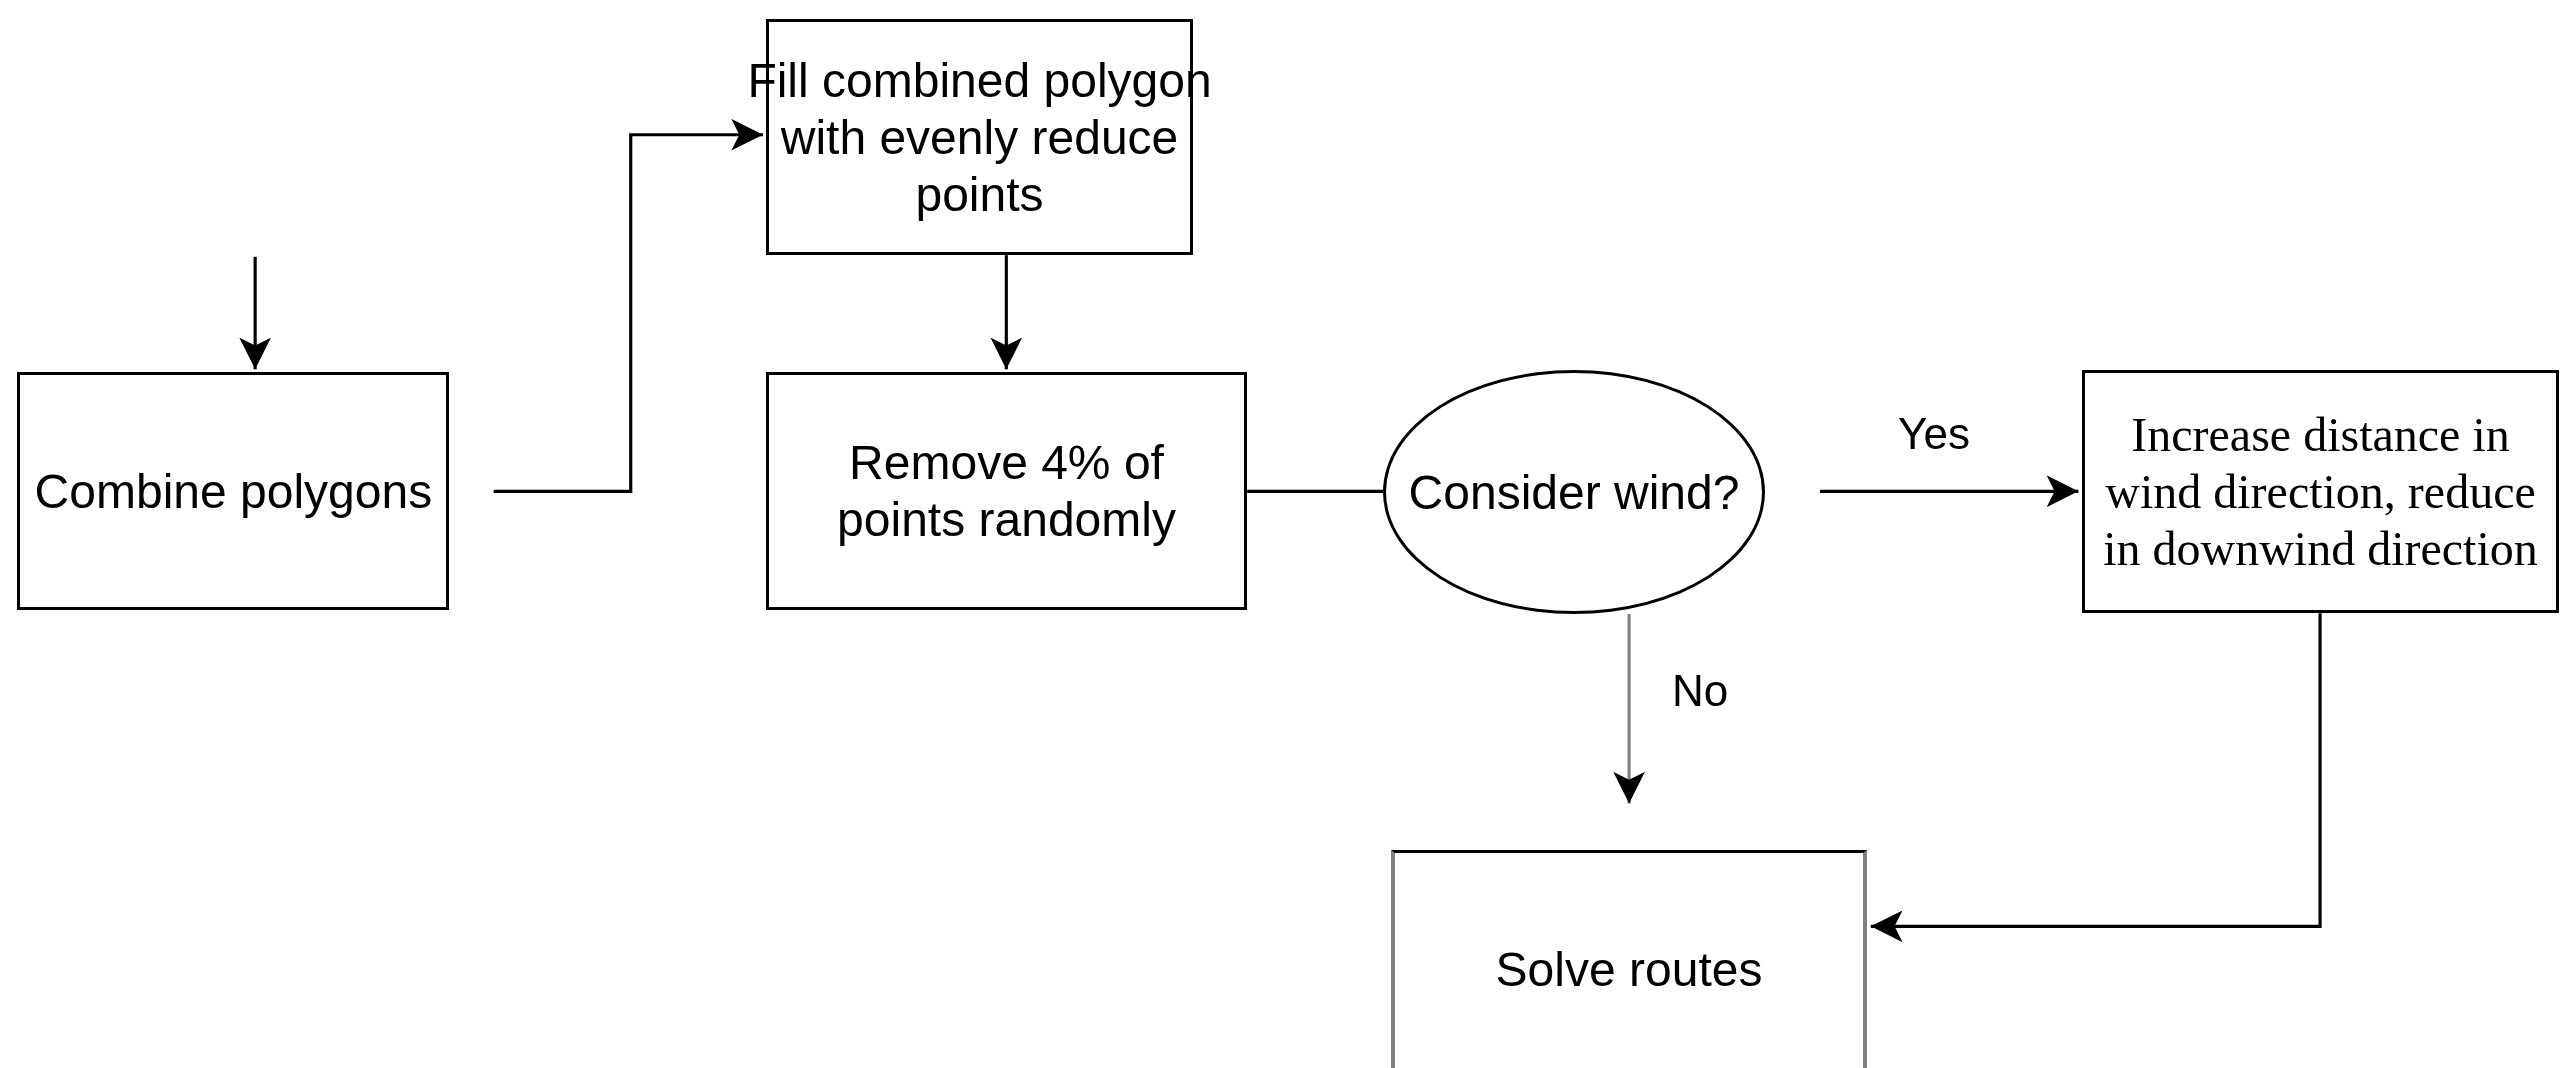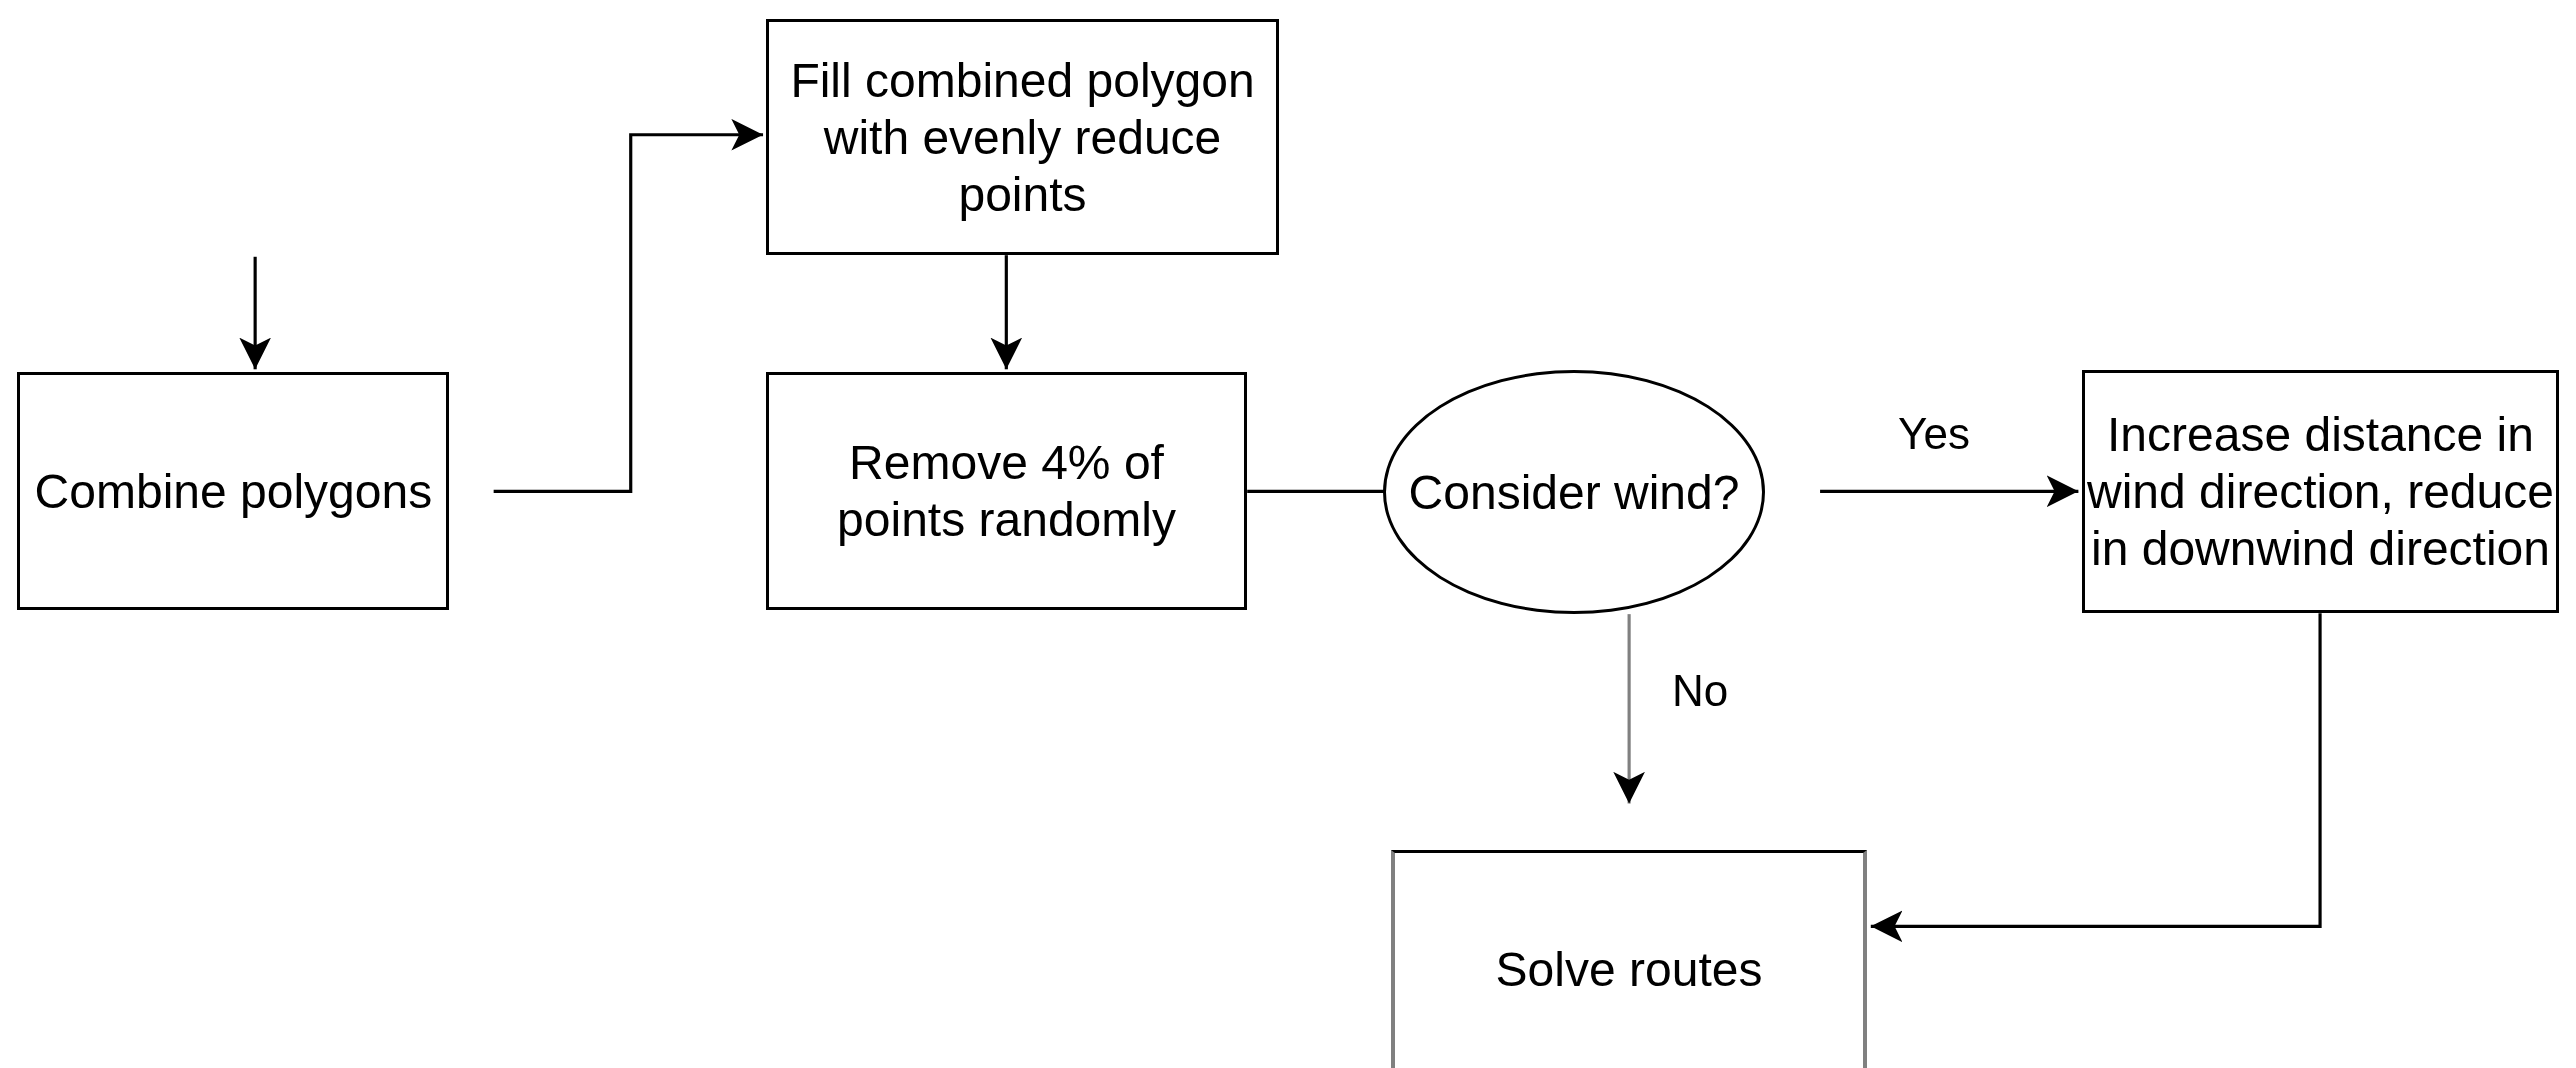--- a/index.html
+++ b/index.html
@@ -67,24 +67,24 @@
     font-size: 44px;
     line-height: 51px;
     white-space: nowrap;
     text-align: center;
   }
   #label-yes { left: 1934px; top: 433px; }
   #label-no  { left: 1700px; top: 690px; }
 
   #node-generate { left: 17.4px;   top: 19px;   width: 476px; height: 236px; }
   #node-combine  { left: 17.4px;   top: 372px;  width: 432px; height: 238px; }
-  #node-fill     { left: 766px;  top: 19px;   width: 513px; height: 236px; }
+  #node-fill     { left: 766px;  top: 19px;   width: 427px; height: 236px; }
   #node-remove   { left: 766px;  top: 372px;  width: 481px; height: 238px; }
   #node-decision { left: 1383px; top: 370px;  width: 382px; height: 244px; }
-  #node-increase { left: 2082px; top: 370px;  width: 477px; height: 243px; }
+  #node-increase { left: 2082px; top: 370px;  width: 477px; height: 243px; font-family: Liberation Serif, serif; }
   #node-solve    { left: 1391px; top: 850px; width: 476px; height: 238px; }
 </style>
 </head>
 <body>
 
 <div id="canvas">
 
   <svg id="edges" viewBox="0 0 3251 1349" xmlns="http://www.w3.org/2000/svg">
     <defs>
       <marker id="arrow" markerUnits="strokeWidth" markerWidth="11" markerHeight="11" refX="10" refY="5" orient="auto">

